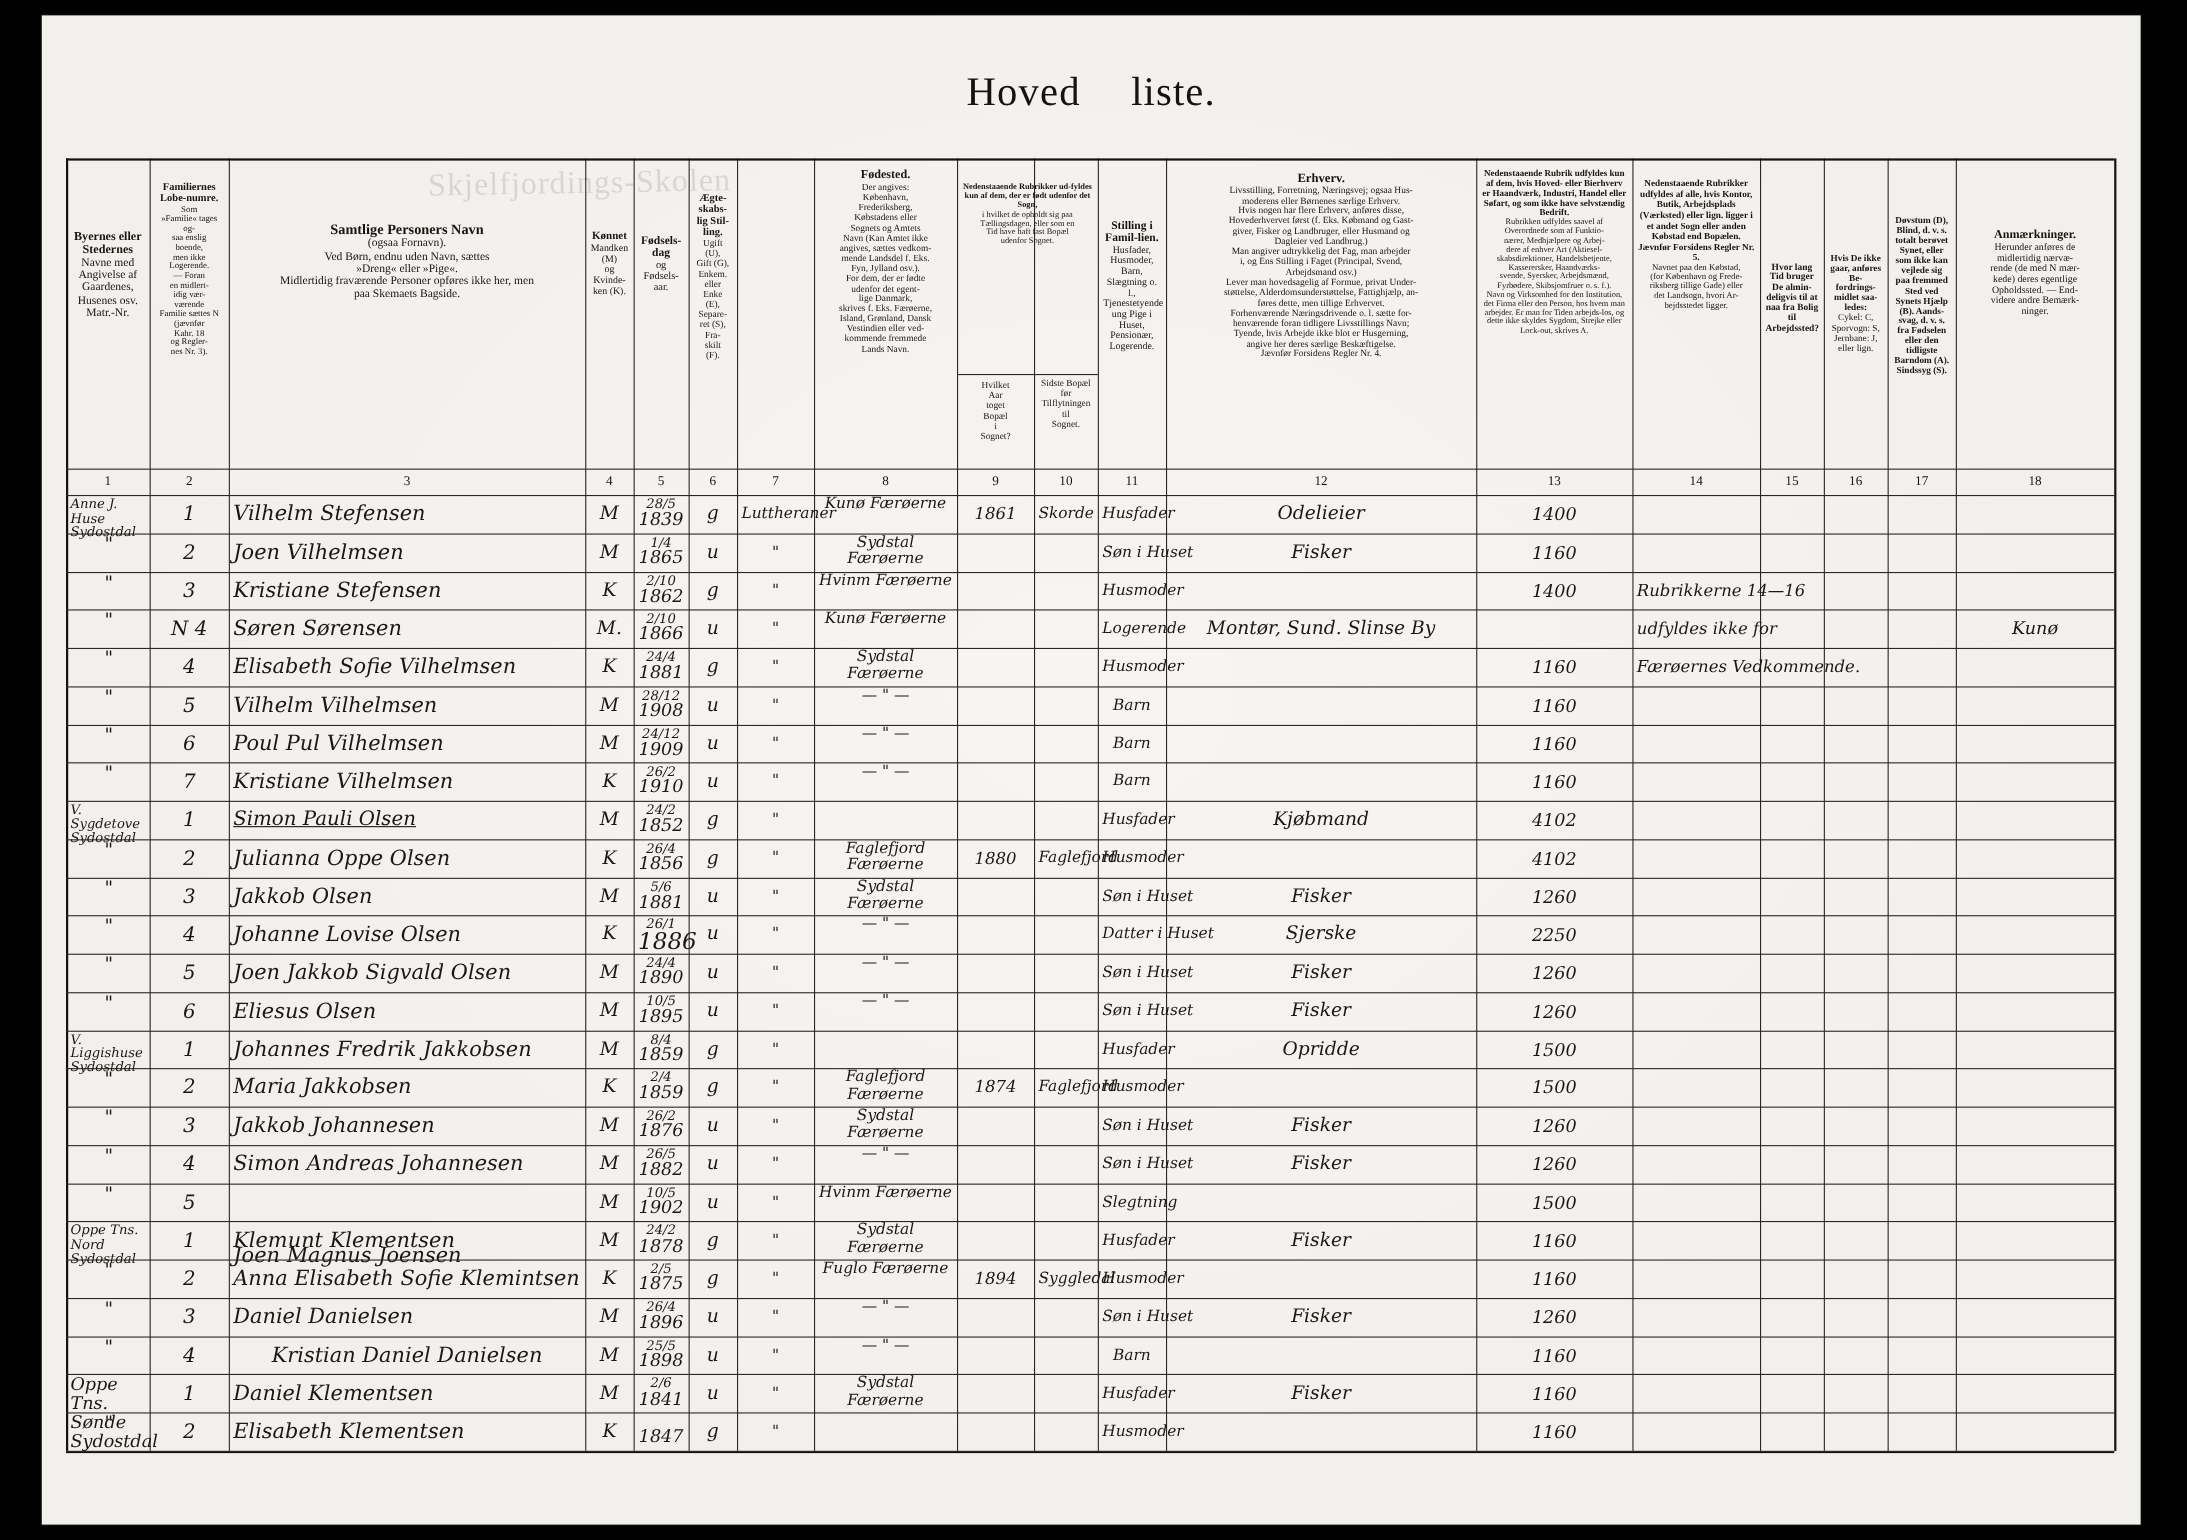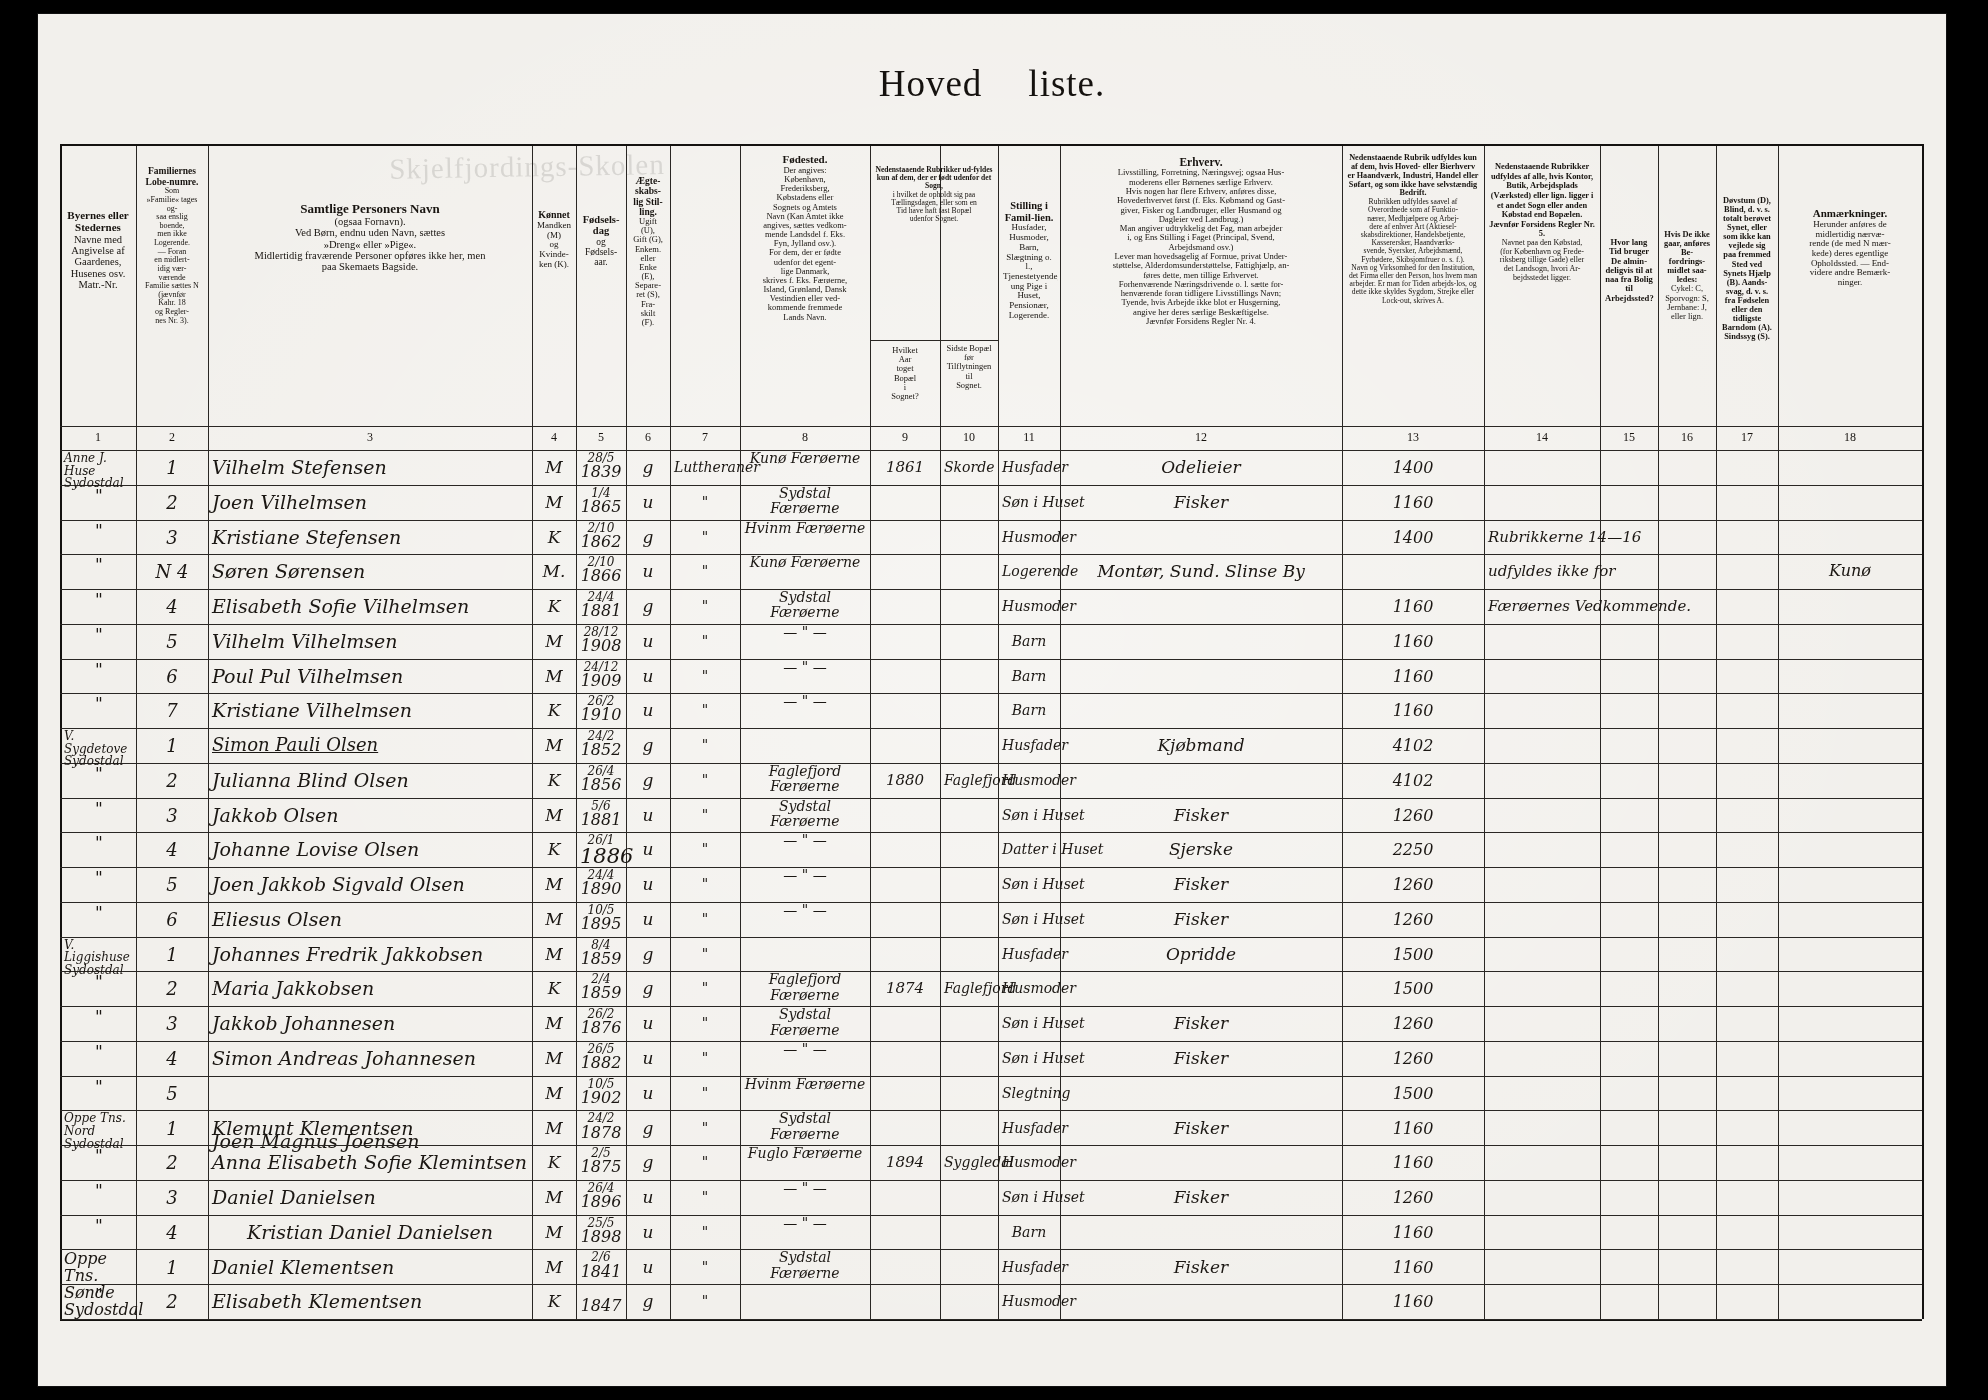--- a/index.html
+++ b/index.html
@@ -215,21 +215,21 @@
         <div class="cell" style="left: 520px; top: 586.08px; width: 42px; font-size: 12px; text-align: center;">24/2</div>
         <div class="cell " style="left: 520px; top: 598.155px; width: 42px; font-size: 16px; text-align: center;">1852</div>
         <div class="cell " style="left: 570px; top: 593.155px; width: 36px; font-size: 17px; text-align: center;">g</div>
         <div class="cell " style="left: 614px; top: 594.155px; width: 62px; font-size: 14px; text-align: center;">"</div>
         <div class="cell " style="left: 942px; top: 594.155px; width: 54px; font-size: 14px; text-align: center;">Husfader</div>
         <div class="cell " style="left: 1004px; top: 593.155px; width: 274px; font-size: 17px; text-align: center;">Kjøbmand</div>
         <div class="cell " style="left: 1286px; top: 594.155px; width: 134px; font-size: 16px; text-align: center;">4102</div>
         <div class="hline" style="top: 653.6px; left: 0px; width: 1862px;"></div>
         <div class="cell place" style="left: 4px; top: 620.84px; width: 70px; white-space: normal; line-height: 1.05; font-size: 17px; text-align: center;">"</div>
         <div class="cell " style="left: 80px; top: 627.915px; width: 64px; font-size: 18px; text-align: center;">2</div>
-        <div class="cell " style="left: 152px; top: 626.915px; width: 316px; font-size: 19px; text-align: left;">Julianna Blind Olsen</div>
+        <div class="cell " style="left: 152px; top: 626.915px; width: 316px; font-size: 19px; text-align: left;">Julianna Oppe Olsen</div>
         <div class="cell " style="left: 476px; top: 627.915px; width: 36px; font-size: 17px; text-align: center;">K</div>
         <div class="cell" style="left: 520px; top: 620.84px; width: 42px; font-size: 12px; text-align: center;">26/4</div>
         <div class="cell " style="left: 520px; top: 632.915px; width: 42px; font-size: 16px; text-align: center;">1856</div>
         <div class="cell " style="left: 570px; top: 627.915px; width: 36px; font-size: 17px; text-align: center;">g</div>
         <div class="cell " style="left: 614px; top: 628.915px; width: 62px; font-size: 14px; text-align: center;">"</div>
         <div class="cell" style="left: 684px; top: 619.84px; width: 122px; font-size: 14px; white-space: normal; line-height: 1.1; text-align: center;">Faglefjord Færøerne</div>
         <div class="cell " style="left: 814px; top: 628.915px; width: 62px; font-size: 15px; text-align: center;">1880</div>
         <div class="cell " style="left: 884px; top: 628.915px; width: 50px; font-size: 14px; text-align: center;">Faglefjord</div>
         <div class="cell " style="left: 942px; top: 628.915px; width: 54px; font-size: 14px; text-align: center;">Husmoder</div>
         <div class="cell " style="left: 1286px; top: 628.915px; width: 134px; font-size: 16px; text-align: center;">4102</div>

